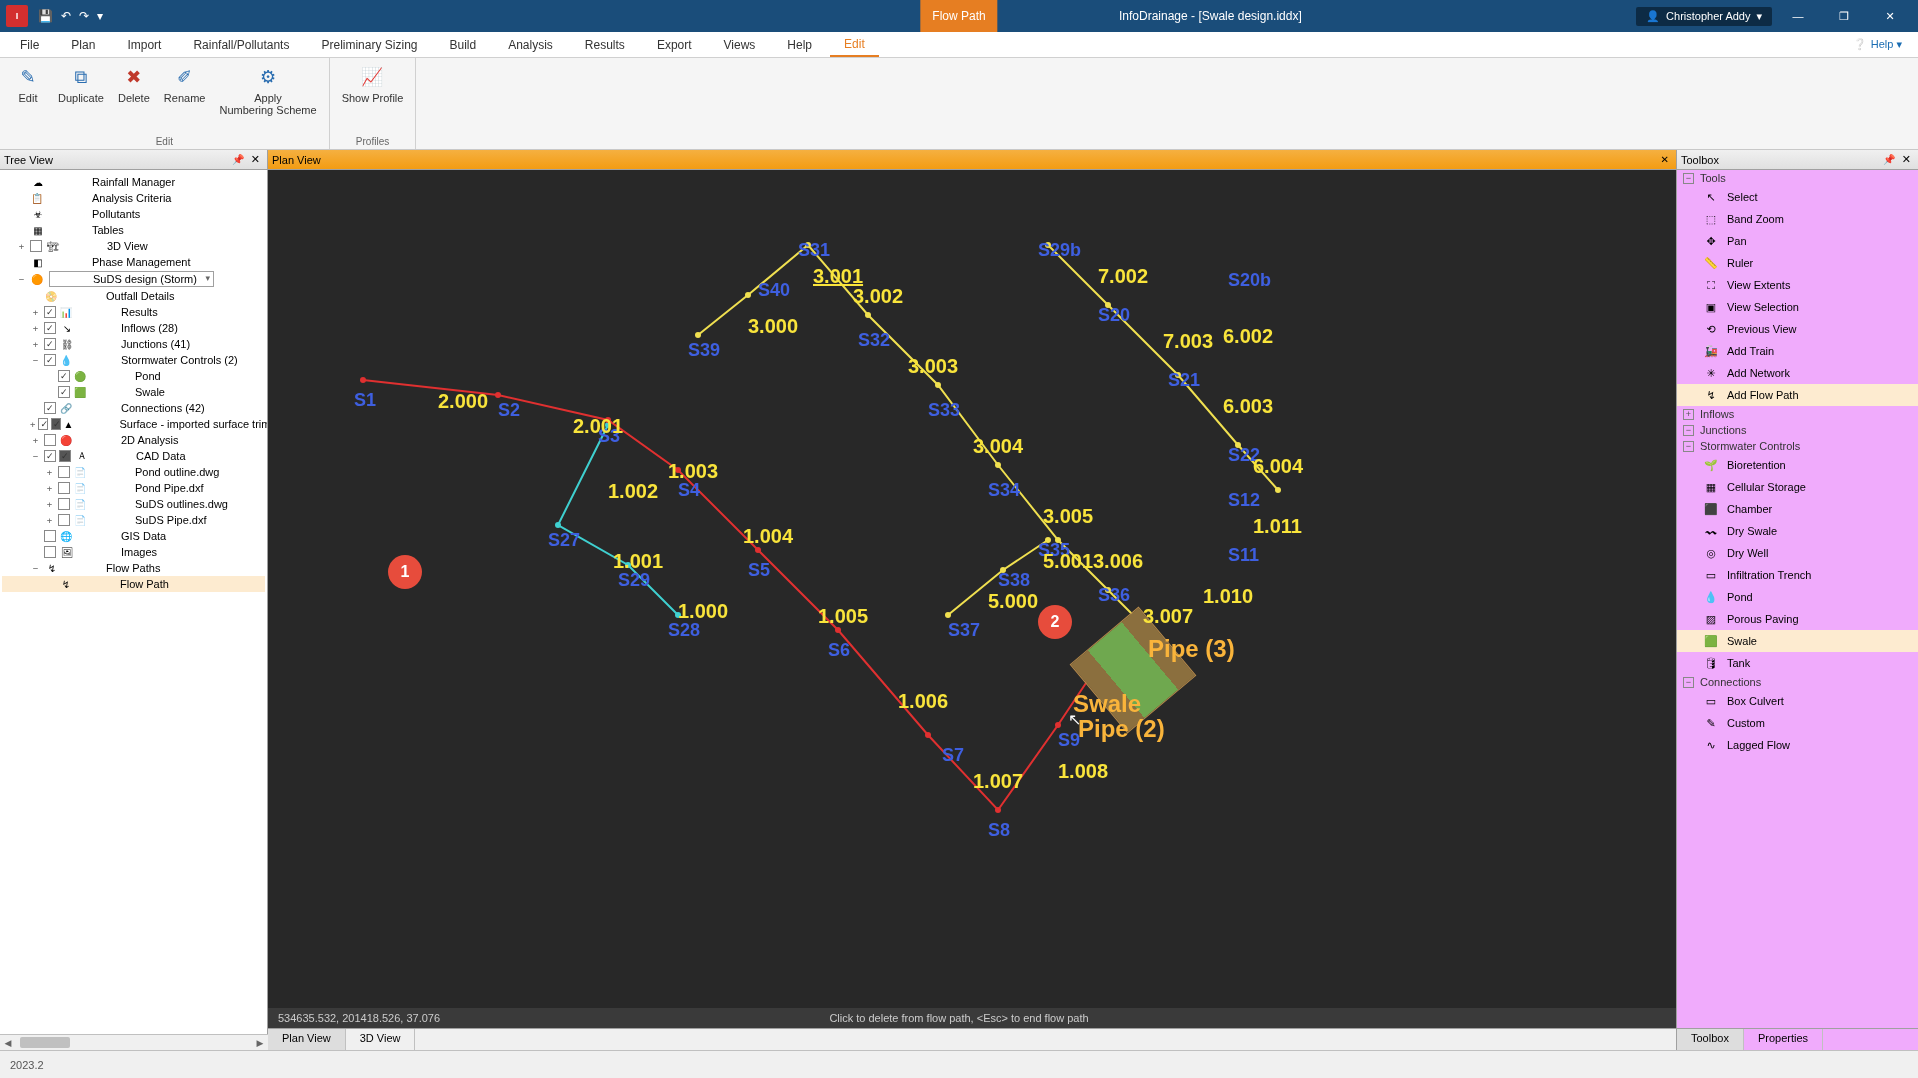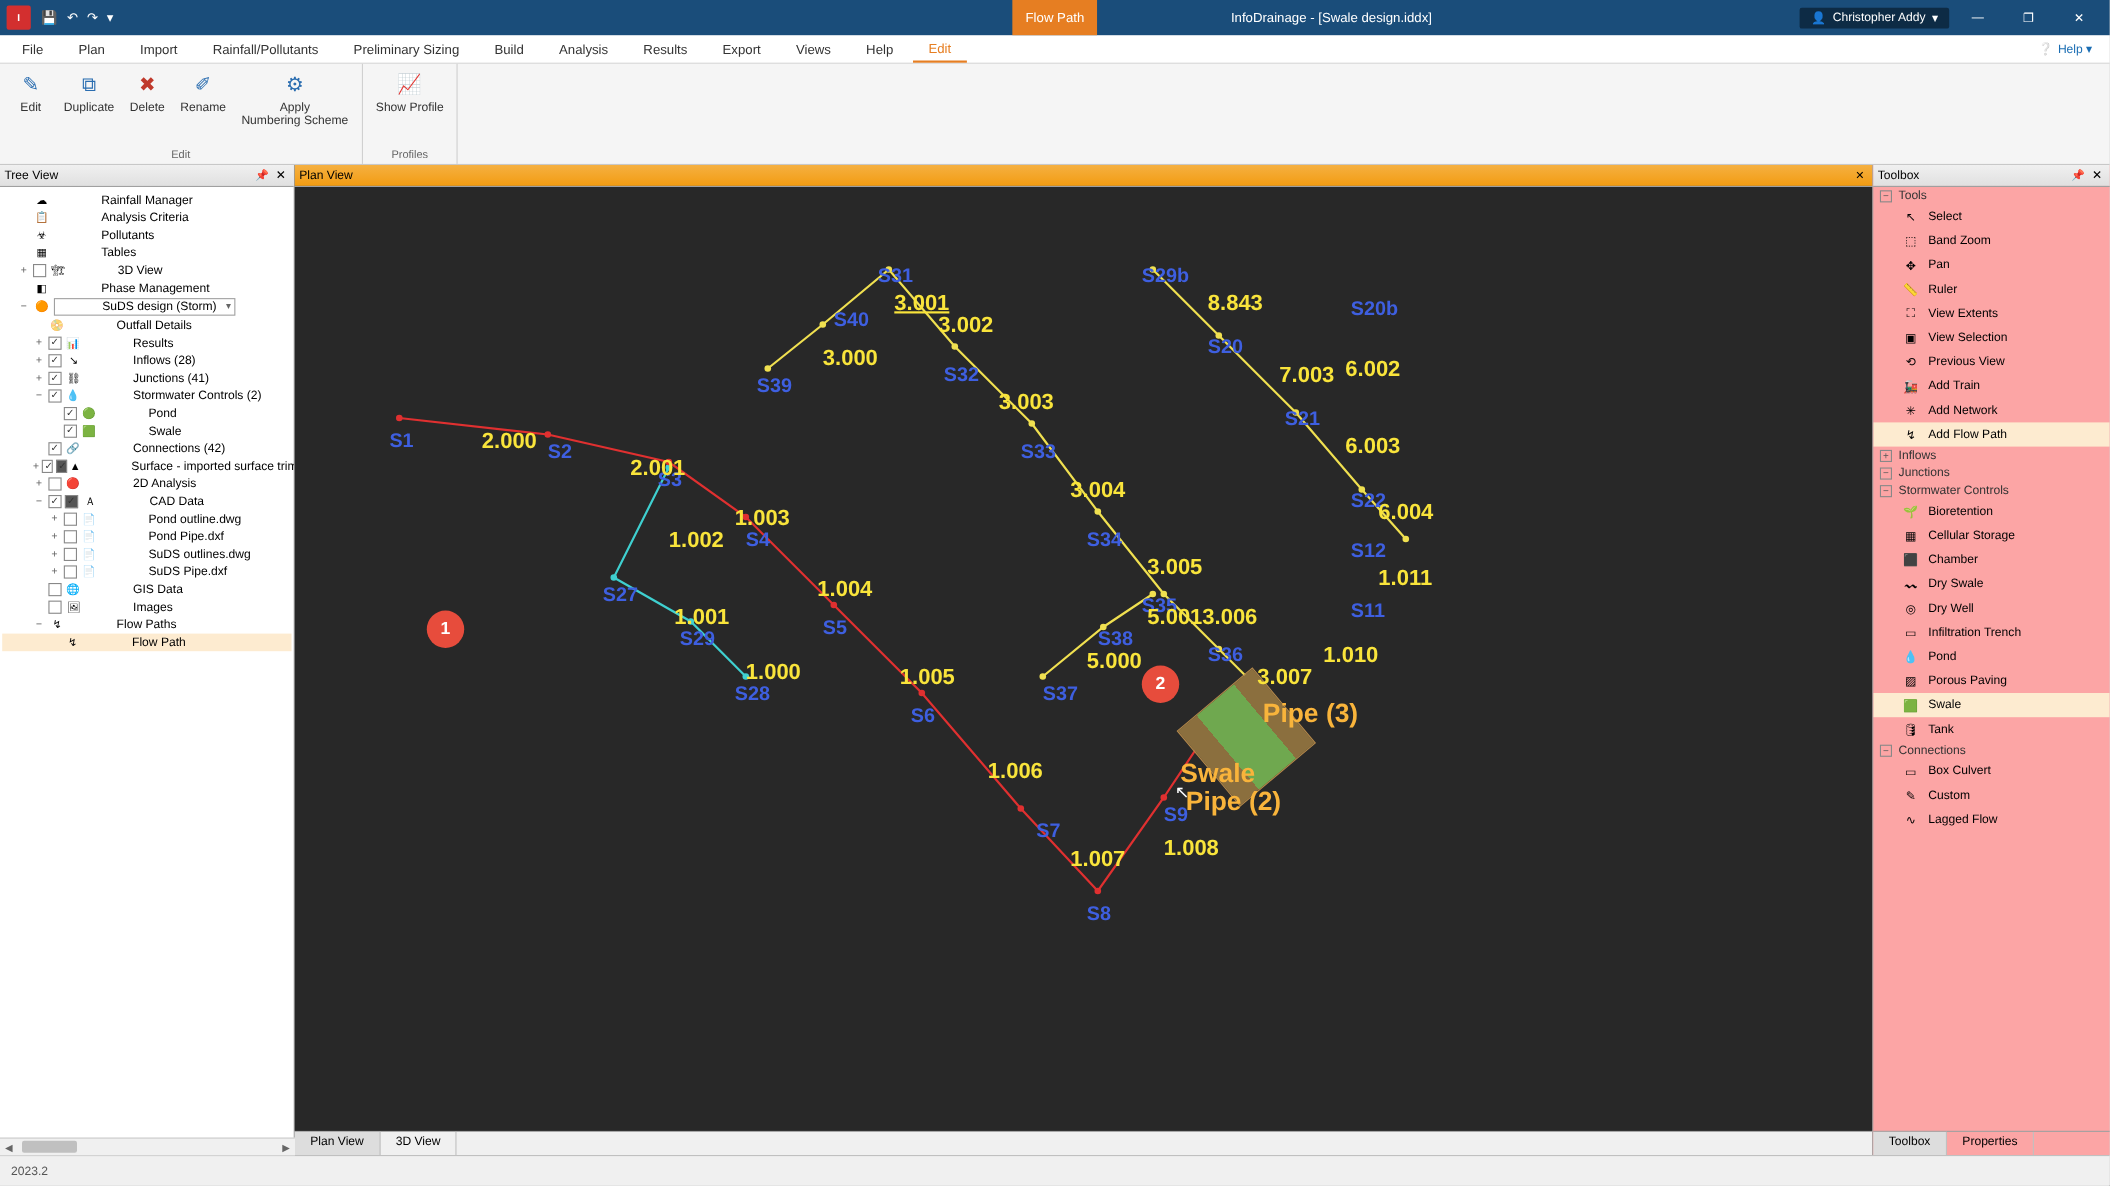--- a/index.html
+++ b/index.html
@@ -63,21 +63,21 @@
 .arrow-annot { position:absolute; }
 
 .status-bar-canvas { height:20px; background:#3a3a3a; color:#ccc; display:flex; align-items:center; font-size:11px; padding:0 10px;}
 .status-bar-canvas .coords { }
 .status-bar-canvas .hint { position:absolute; left:50%; transform:translateX(-50%);}
 .view-tabs { height:22px; background:#f0f0f0; display:flex; border-top:1px solid #a0a0a0;}
 .view-tabs .tab { padding:3px 14px; font-size:11px; border-right:1px solid #c0c0c0; cursor:pointer;}
 .view-tabs .tab.active { background:#ddd; }
 
 
-.toolbox-panel { width:216px; background:#fca5a5; border-left:1px solid #a0a0a0; display:flex;flex-direction:column;}
+.toolbox-panel { width:242px; background:#f0abfc; border-left:1px solid #a0a0a0; display:flex;flex-direction:column;}
 .toolbox { flex:1; overflow:auto; }
 .tb-group-head { display:flex; align-items:center; padding:2px 6px; font-size:11px; color:#333; gap:6px;}
 .tb-group-head .exp { width:11px;height:11px;border:1px solid #888;display:flex;align-items:center;justify-content:center;font-size:9px;line-height:9px;color:#555;}
 .tb-item { display:flex; align-items:center; padding:4px 6px 4px 26px; gap:8px; cursor:pointer;}
 .tb-item.selected { background:#fdebd0; }
 .tb-item .ico { width:16px; height:14px; display:inline-flex;align-items:center;justify-content:center;font-size:11px;}
 .tb-item .lbl { font-size:11px;}
 .toolbox-tabs { height:22px; display:flex; border-top:1px solid #a0a0a0;}
 .toolbox-tabs .tab { padding:3px 14px; font-size:11px; border-right:1px solid #c0c0c0; cursor:pointer;}
 .toolbox-tabs .tab.active { background:#ddd;}
@@ -440,31 +440,35 @@
         <div class="edge-lbl" style="left: 480px; top: 145px; text-align: right;">3.000</div>
         <div class="edge-lbl" style="left: 545px; top: 95px; text-decoration: underline;">3.001</div>
         <div class="edge-lbl" style="left: 585px; top: 115px;">3.002</div>
         <div class="edge-lbl" style="left: 640px; top: 185px;">3.003</div>
         <div class="edge-lbl" style="left: 705px; top: 265px;">3.004</div>
         <div class="edge-lbl" style="left: 775px; top: 335px;">3.005</div>
         <div class="edge-lbl" style="left: 825px; top: 380px;">3.006</div>
         <div class="edge-lbl" style="left: 875px; top: 435px;">3.007</div>
         <div class="edge-lbl" style="left: 720px; top: 420px;">5.000</div>
         <div class="edge-lbl" style="left: 775px; top: 380px;">5.001</div>
-        <div class="edge-lbl" style="left: 830px; top: 95px;">8.843</div>
+        <div class="edge-lbl" style="left: 830px; top: 95px;">7.002</div>
         <div class="edge-lbl" style="left: 895px; top: 160px;">7.003</div>
         <div class="edge-lbl" style="left: 955px; top: 155px;">6.002</div>
         <div class="edge-lbl" style="left: 955px; top: 225px;">6.003</div>
         <div class="edge-lbl" style="left: 985px; top: 285px;">6.004</div>
         <div class="edge-lbl" style="left: 985px; top: 345px;">1.011</div>
         <div class="edge-lbl" style="left: 935px; top: 415px;">1.010</div>
         <div class="pipe-lbl" style="left: 880px; top: 465px;">Pipe (3)</div>
         <div class="pipe-lbl" style="left: 805px; top: 520px;">Swale</div>
         <div class="pipe-lbl" style="left: 810px; top: 545px;">Pipe (2)</div>
       </div>
+    <div class="status-bar-canvas">
+      <span class="coords">534635.532, 201418.526, 37.076</span>
+      <span class="hint">Click to delete from flow path, &lt;Esc&gt; to end flow path</span>
+    </div>
     <div class="view-tabs" id="view-tabs">
         <div class="tab active">Plan View</div>
         <div class="tab">3D View</div>
       </div>
   </div>
 
   <div class="toolbox-panel">
     <div class="panel-header">
       <span>Toolbox</span>
       <span class="pin">📌</span>

